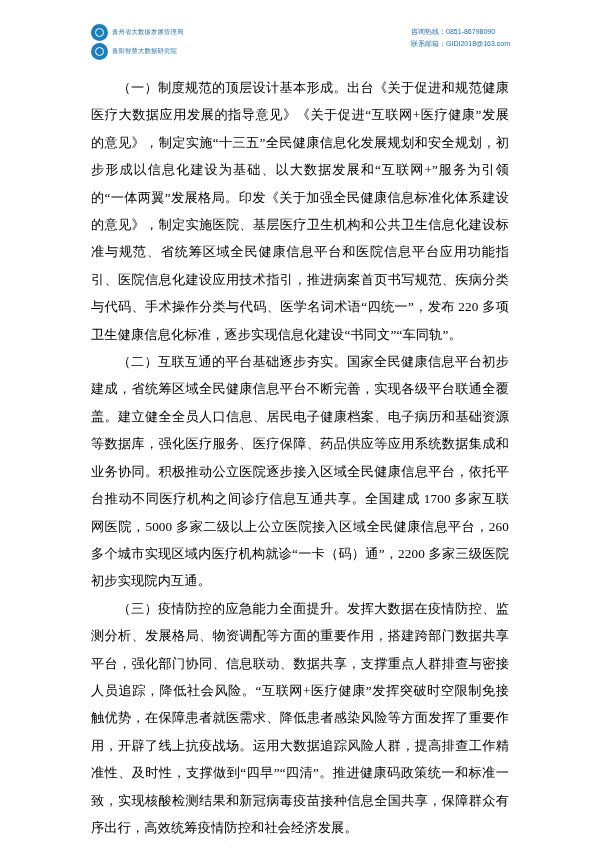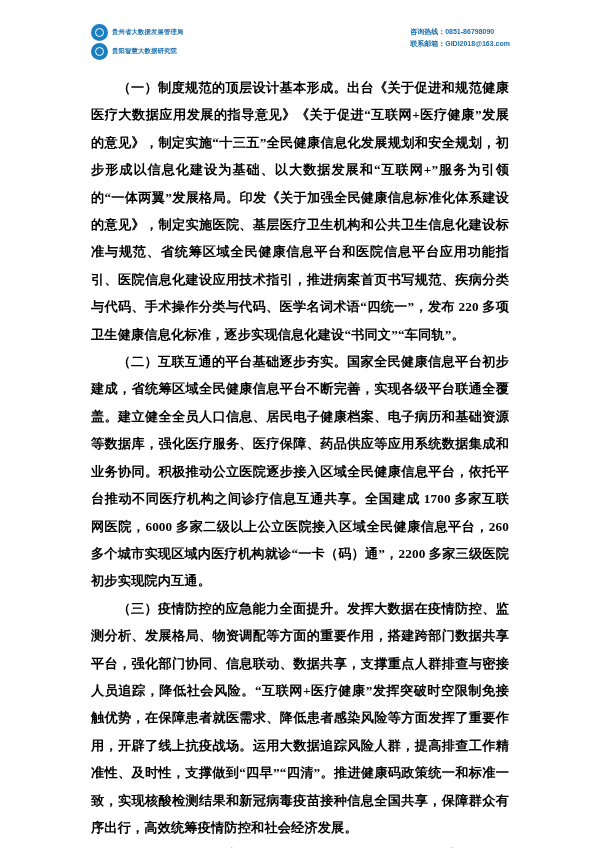--- a/index.html
+++ b/index.html
@@ -13,21 +13,20 @@
     font-family: "Liberation Serif", serif;
     color: #000000;
     position: relative;
     overflow: hidden;
   }
   .page {
     width: 568px;
     height: 848px;
     position: relative;
     box-sizing: border-box;
-    font-weight: bold;
   }
   
   .header {
     position: absolute;
     top: 24px;
     left: 0;
     width: 600px;
     height: 34px;
   }
   .logo-block {
@@ -144,19 +143,19 @@
     </div>
     <div class="contact-block">
       <div class="contact-line">咨询热线：0851-86798090</div>
       <div class="contact-line">联系邮箱：GIDI2018@163.com</div>
     </div>
     <div class="header-rule"></div>
   </div>
 
   <div class="content">
     <p class="para">（一）制度规范的顶层设计基本形成。出台《关于促进和规范健康医疗大数据应用发展的指导意见》《关于促进“互联网+医疗健康”发展的意见》，制定实施“十三五”全民健康信息化发展规划和安全规划，初步形成以信息化建设为基础、以大数据发展和“互联网+”服务为引领的“一体两翼”发展格局。印发《关于加强全民健康信息标准化体系建设的意见》，制定实施医院、基层医疗卫生机构和公共卫生信息化建设标准与规范、省统筹区域全民健康信息平台和医院信息平台应用功能指引、医院信息化建设应用技术指引，推进病案首页书写规范、疾病分类与代码、手术操作分类与代码、医学名词术语“四统一”，发布 220 多项卫生健康信息化标准，逐步实现信息化建设“书同文”“车同轨”。</p>
-    <p class="para">（二）互联互通的平台基础逐步夯实。国家全民健康信息平台初步建成，省统筹区域全民健康信息平台不断完善，实现各级平台联通全覆盖。建立健全全员人口信息、居民电子健康档案、电子病历和基础资源等数据库，强化医疗服务、医疗保障、药品供应等应用系统数据集成和业务协同。积极推动公立医院逐步接入区域全民健康信息平台，依托平台推动不同医疗机构之间诊疗信息互通共享。全国建成 1700 多家互联网医院，6000 多家二级以上公立医院接入区域全民健康信息平台，260 多个城市实现区域内医疗机构就诊“一卡（码）通”，2200 多家三级医院初步实现院内互通。</p>
+    <p class="para">（二）互联互通的平台基础逐步夯实。国家全民健康信息平台初步建成，省统筹区域全民健康信息平台不断完善，实现各级平台联通全覆盖。建立健全全员人口信息、居民电子健康档案、电子病历和基础资源等数据库，强化医疗服务、医疗保障、药品供应等应用系统数据集成和业务协同。积极推动公立医院逐步接入区域全民健康信息平台，依托平台推动不同医疗机构之间诊疗信息互通共享。全国建成 1700 多家互联网医院，5000 多家二级以上公立医院接入区域全民健康信息平台，260 多个城市实现区域内医疗机构就诊“一卡（码）通”，2200 多家三级医院初步实现院内互通。</p>
     <p class="para">（三）疫情防控的应急能力全面提升。发挥大数据在疫情防控、监测分析、发展格局、物资调配等方面的重要作用，搭建跨部门数据共享平台，强化部门协同、信息联动、数据共享，支撑重点人群排查与密接人员追踪，降低社会风险。“互联网+医疗健康”发挥突破时空限制免接触优势，在保障患者就医需求、降低患者感染风险等方面发挥了重要作用，开辟了线上抗疫战场。运用大数据追踪风险人群，提高排查工作精准性、及时性，支撑做到“四早”“四清”。推进健康码政策统一和标准一致，实现核酸检测结果和新冠病毒疫苗接种信息全国共享，保障群众有序出行，高效统筹疫情防控和社会经济发展。</p>
     <p class="para">（四）便民服务的应用成效不断凸显。推进业务协同体系建设，全国二级及以上医院全面推进落实“互联网+医疗健康”10 项服务 30 条措施，深化便民惠民“五个一”服务行动，全国各级医院普遍开展互联网健康咨询、分时段预约就诊、诊间结算、医保联网、检查检验结果查询、移动支付等线上服务，优化改造就医流程，看病就医“三长一短”问题得到有效缓解。全国远程医疗协作网覆盖</p>
   </div>
 
 
 </div>
 
 </body></html>

